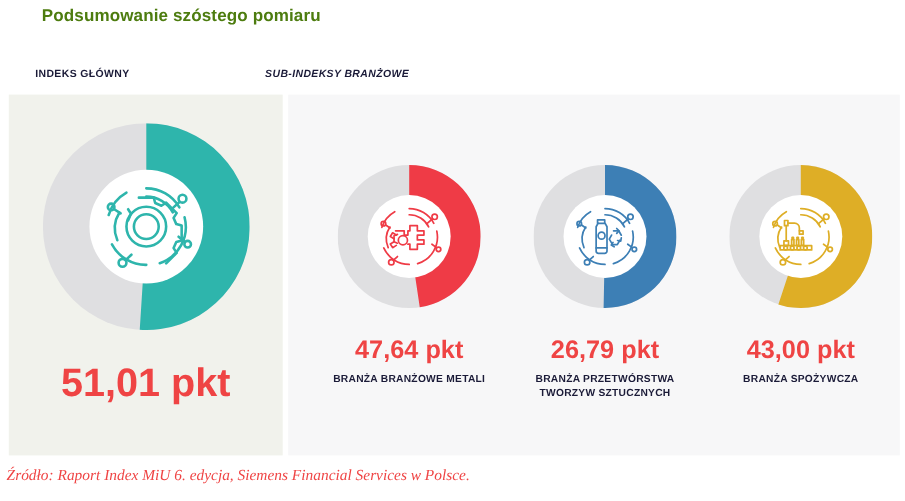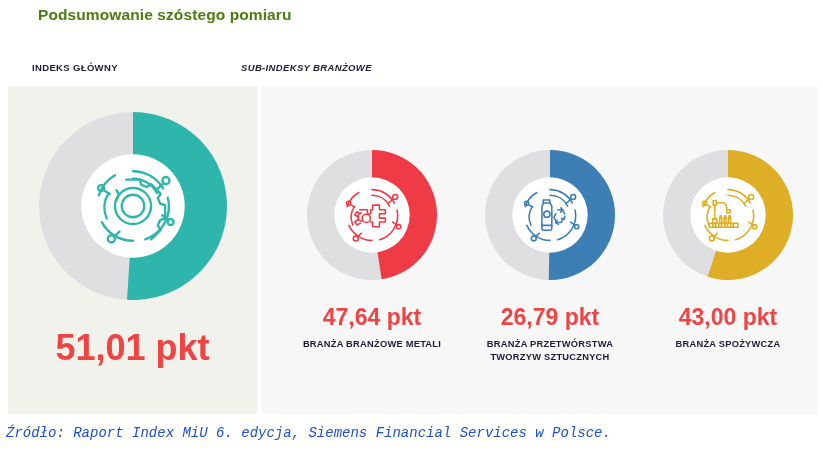--- a/index.html
+++ b/index.html
@@ -92,24 +92,24 @@
   .block-sub .label { margin-top: 9px; }
   .block-sub-0 { left: 282px; }
   .block-sub-1 { left: 460px; }
   .block-sub-2 { left: 638px; }
 
   
   .source {
     position: absolute;
     left: 6px;
     top: 425px;
-    font-family: Liberation Mono, monospace;
+    font-family: Liberation Serif, serif;
     font-style: italic;
     font-size: 14px;
-    color: #1d4ed8;
+    color: #ef4444;
     white-space: nowrap;
   }
 </style>
 </head>
 <body>
 
 <div class="title">Podsumowanie szóstego pomiaru</div>
 
 <div class="col-head main">INDEKS GŁÓWNY</div>
 <div class="col-head subs">SUB-INDEKSY BRANŻOWE</div>

